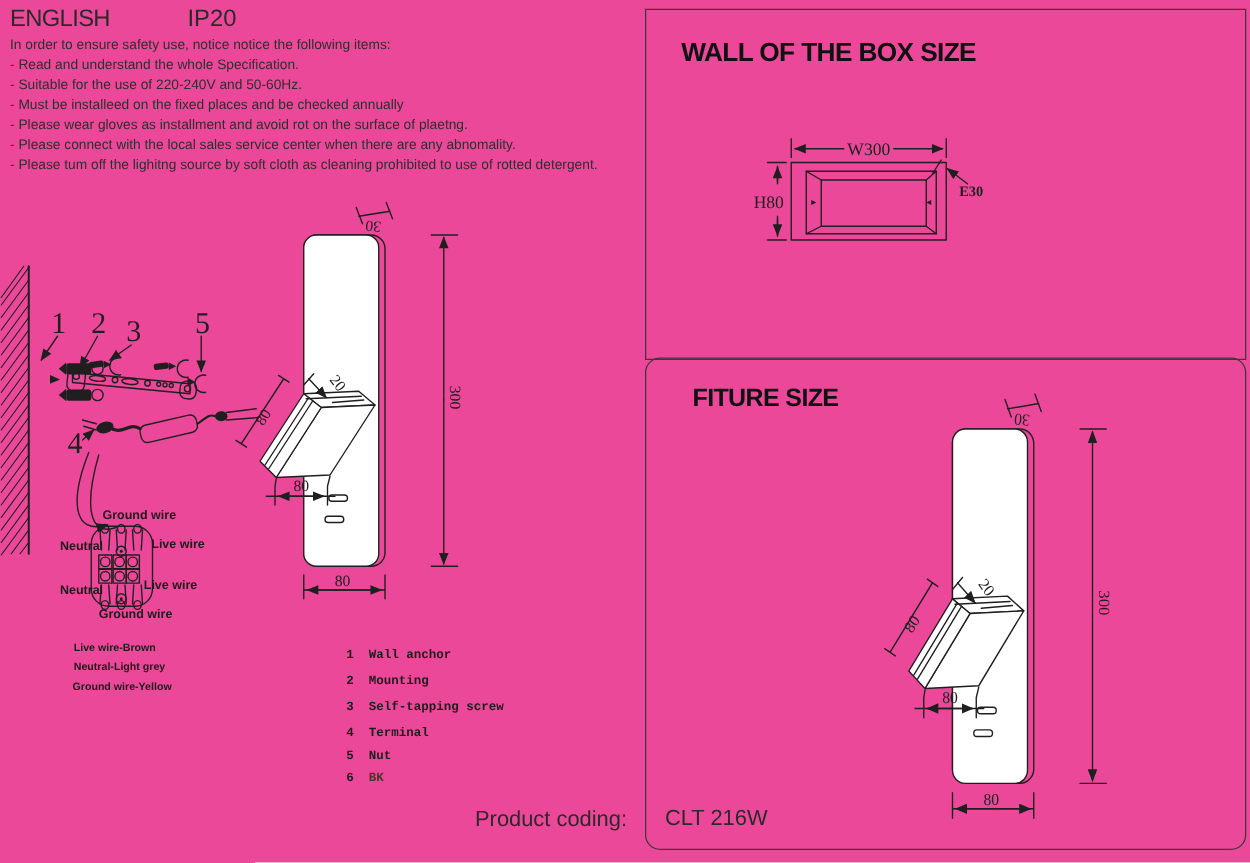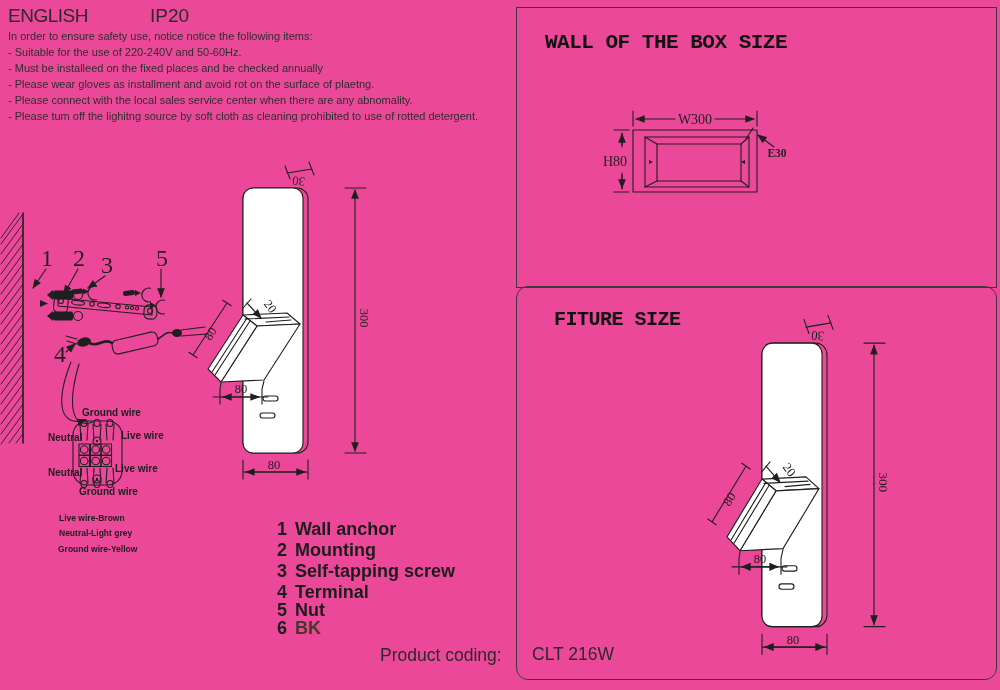--- a/index.html
+++ b/index.html
@@ -5,58 +5,59 @@
   html,body{margin:0;padding:0;background:#fff;}
   #page{position:relative;width:1000px;height:690px;background:#ec4899;overflow:hidden;
         font-family:"Liberation Sans",sans-serif;color:#262626;}
   .abs{position:absolute;white-space:nowrap;}
   
   .lang{left:8px;top:5px;font-size:19px;letter-spacing:-0.5px;color:#2a2a2a;}
   .ip{left:150px;top:5px;font-size:19px;color:#2a2a2a;}
   
   .spec{left:8px;top:28px;font-size:11px;line-height:16px;color:#2e2e2e;}
   
-  .panel{position:absolute;border:1.5px solid #3a3a3a;background:transparent;z-index:1;font-family:Liberation Mono, monospace;}
+  .panel{position:absolute;border:1.5px solid #3a3a3a;background:transparent;z-index:1;}
   #box1{left:516px;top:7px;width:479px;height:279px;}
   #box2{left:516px;top:286px;width:479px;height:392px;border-radius:12px;}
   .panel-title{position:absolute;font-weight:bold;font-size:21px;letter-spacing:-0.5px;color:#111;white-space:nowrap;}
   #box1 .panel-title{left:28px;top:23px;}
   #box2 .panel-title{left:37px;top:21px;font-size:20px;}
   
   #diagram{position:absolute;left:0;top:0;z-index:2;pointer-events:none;}
   .stroke{stroke:#1f1f1f;fill:none;stroke-width:1.1;stroke-linecap:round;stroke-linejoin:round;}
   .fillw{fill:#fff;}
   .filled{fill:#1f1f1f;stroke:none;}
   text{stroke:none;fill:#1f1f1f;}
   .dim{font-family:"Liberation Serif",serif;font-size:12.5px;}
   .dim-big{font-family:"Liberation Serif",serif;font-size:14px;}
   .dim-bold{font-family:"Liberation Serif",serif;font-size:11.5px;font-weight:bold;}
   .callout{font-family:"Liberation Serif",serif;font-size:24px;}
   
   .tlab{font-size:10px;font-weight:bold;color:#1c1c1c;z-index:3;}
   .legend{font-size:8.5px;font-weight:bold;color:#1c1c1c;z-index:3;}
   
-  .part-row{position:absolute;left:277px;font-size:18px;font-weight:bold;color:#1c1c1c;z-index:3;}
+  .part-row{position:absolute;left:277px;font-size:10px;font-weight:bold;color:#1c1c1c;z-index:3;font-family:Liberation Mono, monospace;}
   .part-num{display:inline-block;width:18px;}
   .bk{color:#4a372b;}
   
   .prod{left:380px;top:645px;font-size:17.5px;color:#2a2a2a;z-index:3;}
   .code{left:532px;top:644px;font-size:17.5px;color:#2a2a2a;z-index:3;}
   .txt{position:absolute;white-space:nowrap;}
 </style>
 </head>
 <body>
 
 <div id="page">
 
   <div class="abs lang txt">ENGLISH</div>
   <div class="abs ip txt">IP20</div>
 
   <div class="abs spec">
     <div style="position:static">In order to ensure safety use, notice notice the following items:</div>
+    <div style="position:static">- Read and understand the whole Specification.</div>
     <div style="position:static">- Suitable for the use of 220-240V and 50-60Hz.</div>
     <div style="position:static">- Must be installeed on the fixed places and be checked annually</div>
     <div style="position:static">- Please wear gloves as installment and avoid rot on the surface of plaetng.</div>
     <div style="position:static">- Please connect with the local sales service center when there are any abnomality.</div>
     <div style="position:static">- Please tum off the lighitng source by soft cloth as cleaning prohibited to use of rotted detergent.</div>
   </div>
 
   <div id="box1" class="panel">
     <div class="panel-title">WALL OF THE BOX SIZE</div>
   </div>

